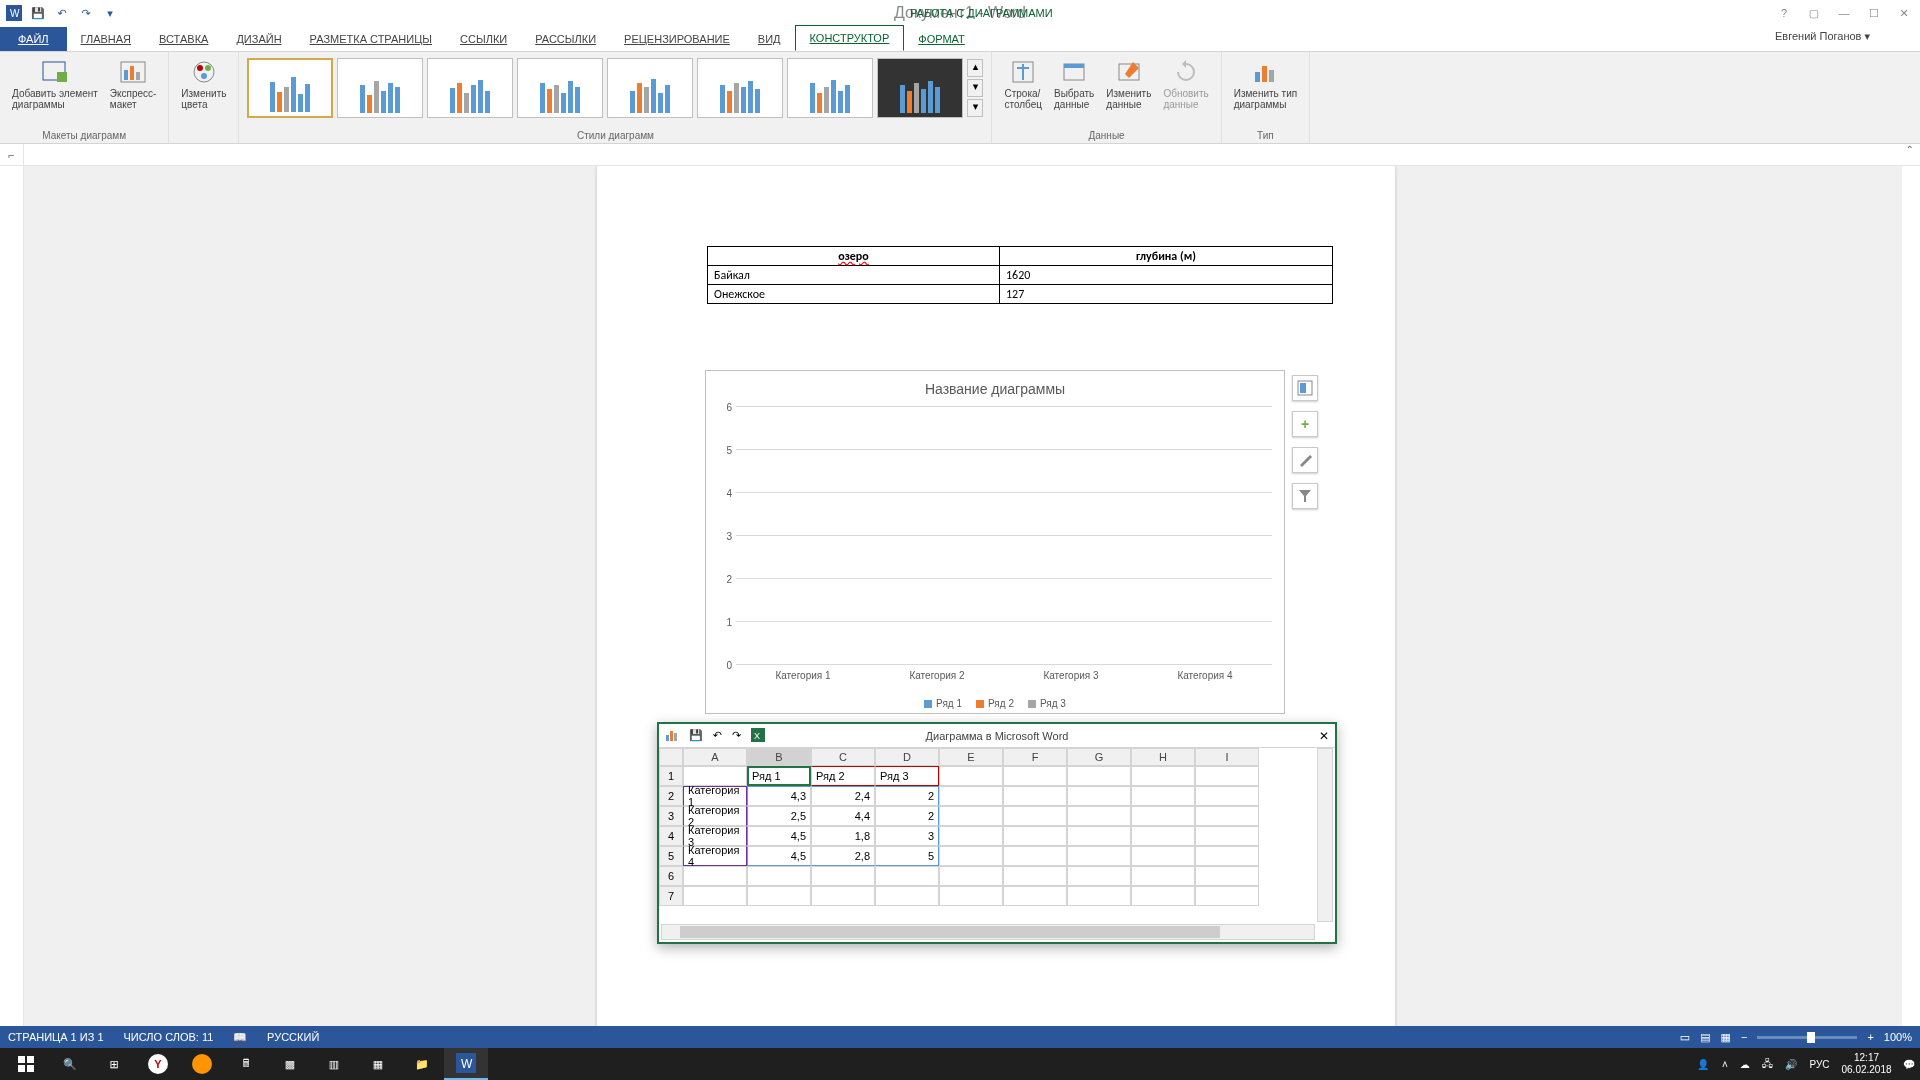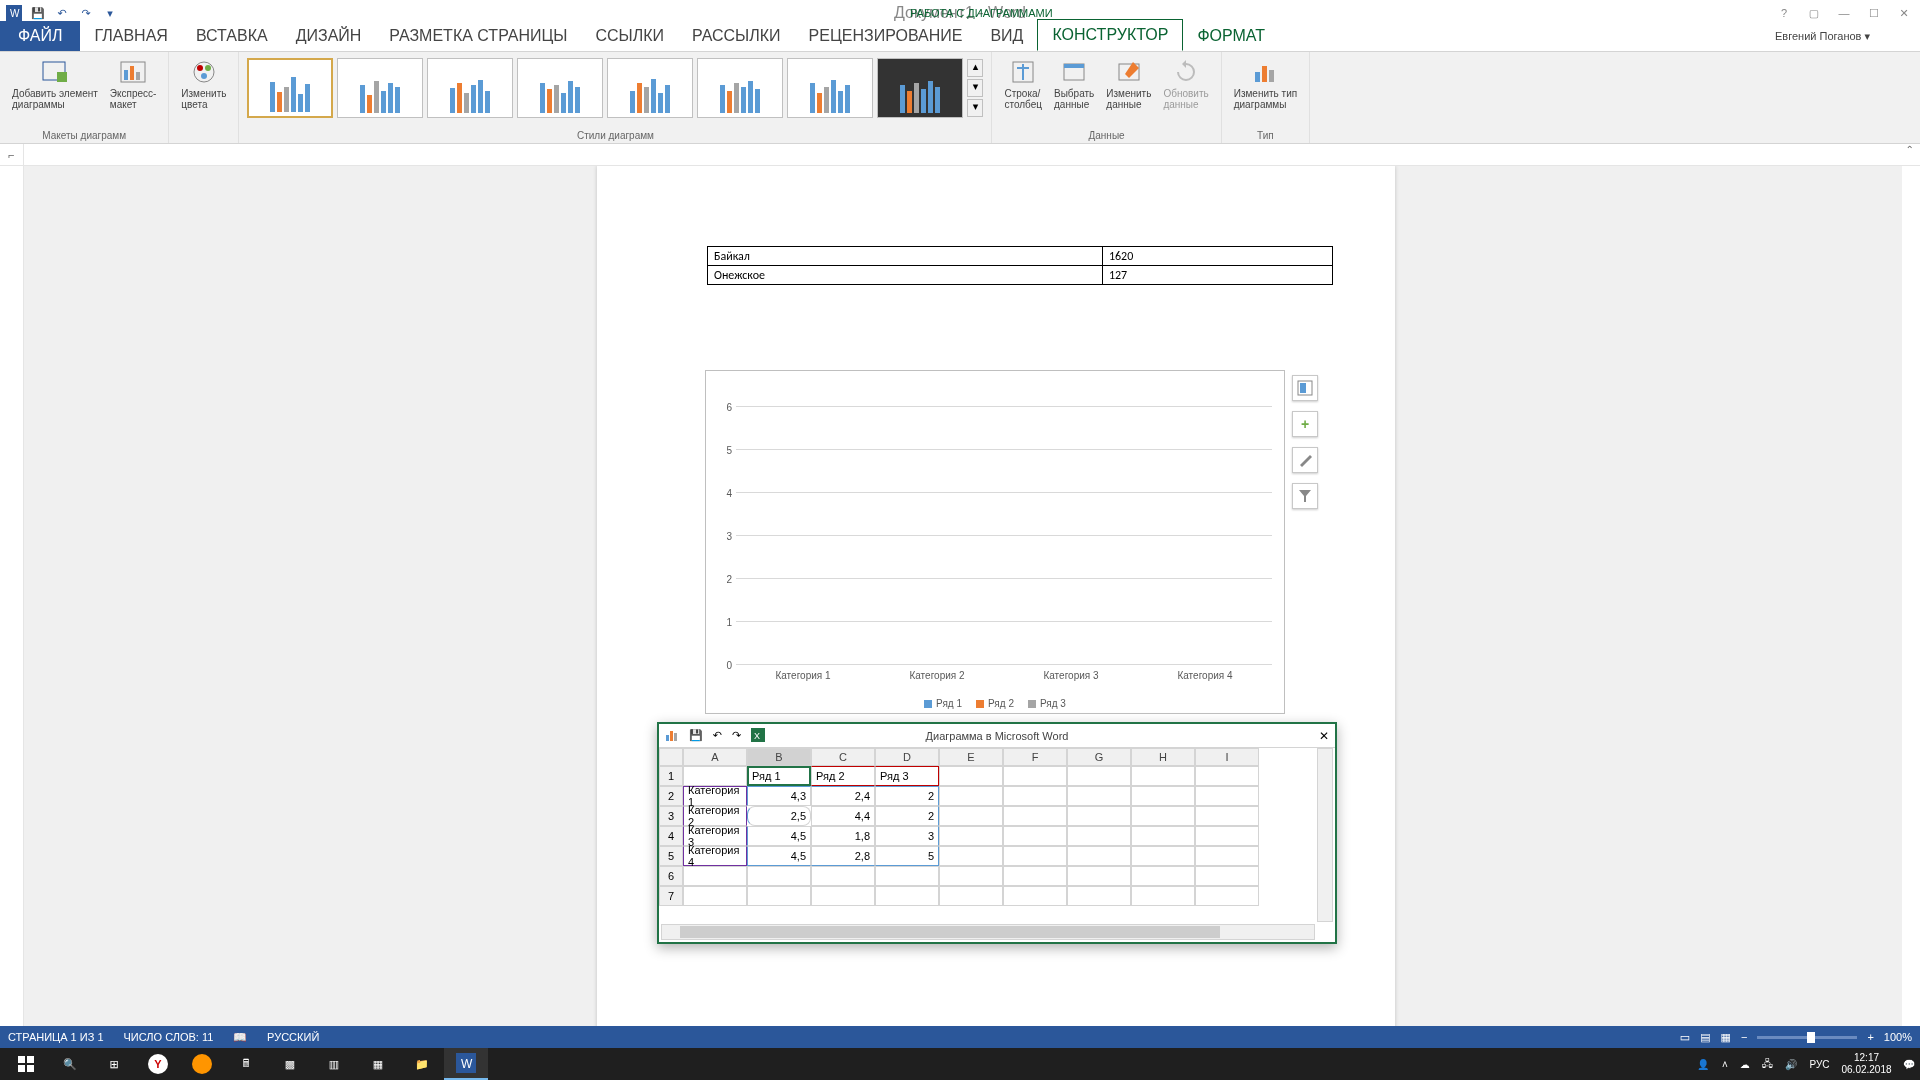--- a/index.html
+++ b/index.html
@@ -9,21 +9,21 @@
 .titlebar { height: 26px; background: #fff; display: flex; align-items: center; position: relative; }
 .qat { display: flex; align-items: center; gap: 8px; padding-left: 6px; }
 .qat-icon { width: 16px; height: 16px; display: flex; align-items: center; justify-content: center; color: #2b579a; cursor: pointer; }
 .doc-title { position: absolute; left: 50%; transform: translateX(-50%); color: #888; font-size: 16px; }
 .chart-tools-label { position: absolute; left: 910px; color: #0a6332; font-size: 11px; font-weight: normal; }
 .win-controls { position: absolute; right: 4px; display: flex; gap: 6px; }
 .win-btn { width: 24px; height: 20px; display: flex; align-items: center; justify-content: center; color: #888; cursor: pointer; }
 
 
 .ribbon-tabs { height: 26px; background: #fff; display: flex; align-items: flex-end; border-bottom: 1px solid #d4d4d4; position: relative; }
-.tab { padding: 6px 14px; font-size: 16px; color: #444; cursor: pointer; text-transform: uppercase; }
+.tab { padding: 6px 14px; font-size: 11px; color: #444; cursor: pointer; text-transform: uppercase; text-decoration: underline; }
 .tab.file { background: #2b579a; color: #fff; padding: 6px 18px; }
 .tab.active-green { color: #0a6332; border: 1px solid #0a6332; border-bottom: 1px solid #fff; background: #fff; }
 .tab.green { color: #0a6332; }
 .user-label { position: absolute; right: 50px; top: 4px; font-size: 11px; color: #444; }
 
 
 .ribbon { height: 92px; background: #f1f1f1; border-bottom: 1px solid #d4d4d4; display: flex; }
 .ribbon-group { display: flex; flex-direction: column; align-items: center; padding: 4px 6px; border-right: 1px solid #e0e0e0; position: relative; }
 .ribbon-group-label { font-size: 10px; color: #666; position: absolute; bottom: 2px; left: 0; right: 0; text-align: center; }
 .ribbon-btn { display: flex; flex-direction: column; align-items: center; padding: 2px 6px; cursor: pointer; }
@@ -338,32 +338,37 @@
   <div class="ruler-corner">⌐</div>
   <div class="ruler-h"></div>
 </div>
 <div class="ruler-v"></div>
 
 <div class="doc-area">
   <div class="page">
 
     <table class="doc-table">
       <tbody>
+          <tr>
+        <th class="underlined">озеро</th>
+        <th>глубина (м)</th>
+      </tr>
       <tr>
             <td>Байкал</td>
             <td>1620</td>
           </tr>
       <tr>
             <td>Онежское</td>
             <td>127</td>
           </tr>
     </tbody>
       </table>
 
     <div class="chart-container">
+      <div class="chart-title">Название диаграммы</div>
       <div class="chart-plot">
         <div class="chart-yaxis">
           <span class="chart-ylabel" style="bottom:100%">6</span>
           <span class="chart-ylabel" style="bottom:83.3%">5</span>
           <span class="chart-ylabel" style="bottom:66.6%">4</span>
           <span class="chart-ylabel" style="bottom:50%">3</span>
           <span class="chart-ylabel" style="bottom:33.3%">2</span>
           <span class="chart-ylabel" style="bottom:16.6%">1</span>
           <span class="chart-ylabel" style="bottom:0%">0</span>
         </div>
@@ -478,21 +483,21 @@
           <div class="excel-cell right" style="border-top: 1px solid rgb(91, 155, 213); border-left: 1px solid rgb(91, 155, 213);">4,3</div>
           <div class="excel-cell right" style="border-top: 1px solid rgb(91, 155, 213);">2,4</div>
           <div class="excel-cell right" style="border-top: 1px solid rgb(91, 155, 213); border-right: 1px solid rgb(91, 155, 213);">2</div>
           <div class="excel-cell"></div>
           <div class="excel-cell"></div>
           <div class="excel-cell"></div>
           <div class="excel-cell"></div>
           <div class="excel-cell"></div>
           <div class="excel-row-head">3</div>
           <div class="excel-cell" style="border-left: 1px solid rgb(112, 48, 160); border-right: 1px solid rgb(112, 48, 160);">Категория 2</div>
-          <div class="excel-cell right" style="border-left: 1px solid rgb(91, 155, 213); border-radius: 8px;">2,5</div>
+          <div class="excel-cell right" style="border-left: 1px solid rgb(91, 155, 213);">2,5</div>
           <div class="excel-cell right">4,4</div>
           <div class="excel-cell right" style="border-right: 1px solid rgb(91, 155, 213);">2</div>
           <div class="excel-cell"></div>
           <div class="excel-cell"></div>
           <div class="excel-cell"></div>
           <div class="excel-cell"></div>
           <div class="excel-cell"></div>
           <div class="excel-row-head">4</div>
           <div class="excel-cell" style="border-left: 1px solid rgb(112, 48, 160); border-right: 1px solid rgb(112, 48, 160);">Категория 3</div>
           <div class="excel-cell right" style="border-left: 1px solid rgb(91, 155, 213);">4,5</div>

